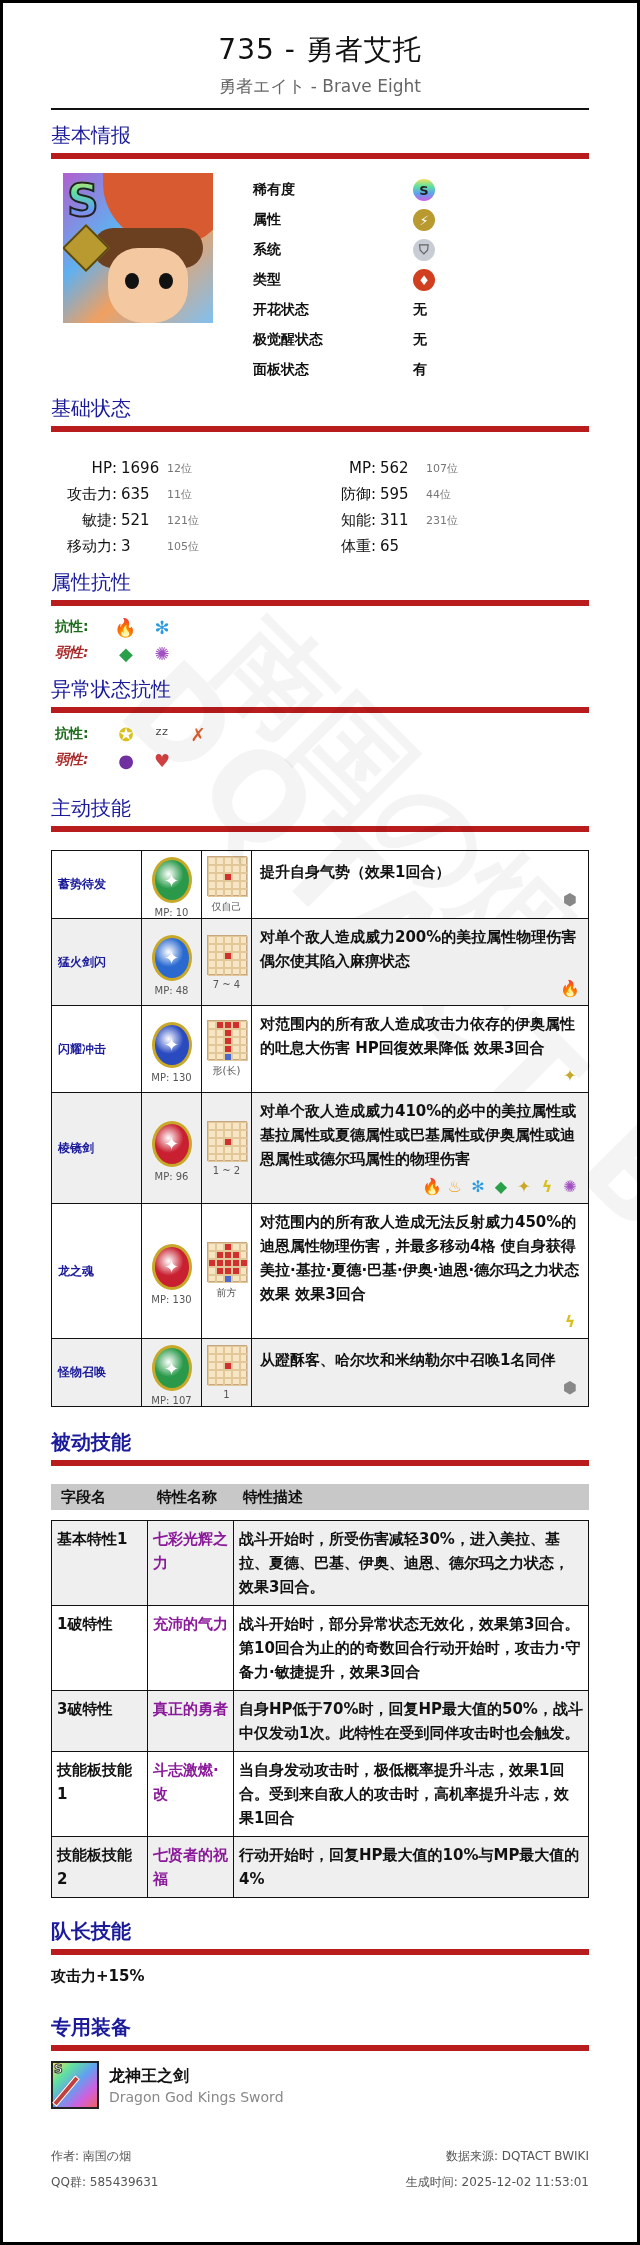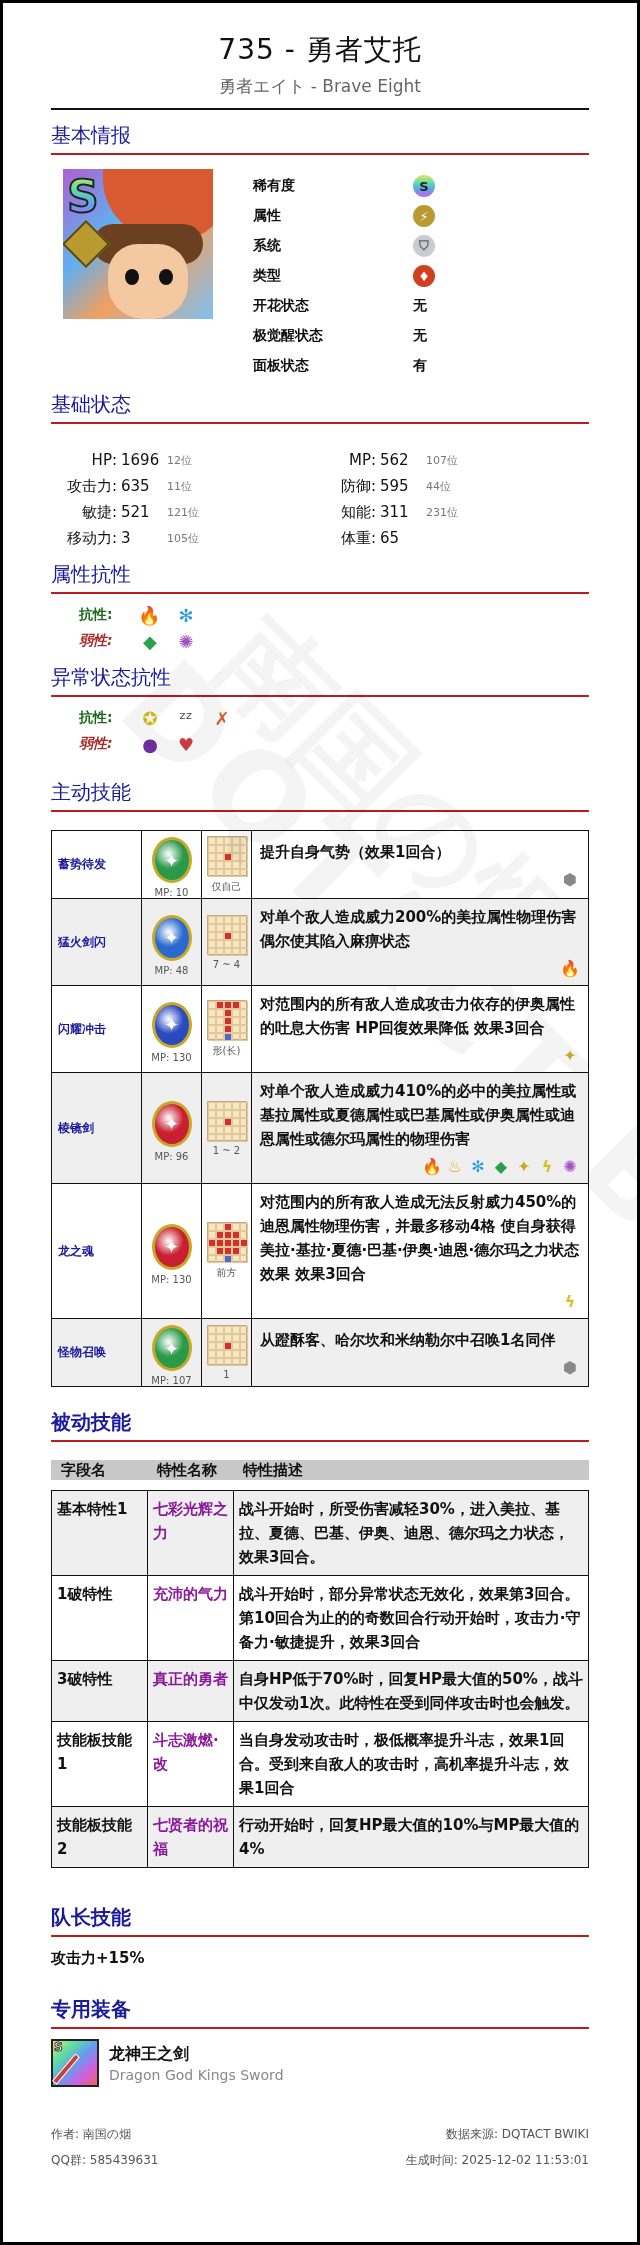--- a/index.html
+++ b/index.html
@@ -12,21 +12,21 @@
   .watermark { position: absolute; pointer-events: none; color: rgba(0,0,0,0.045); font-weight: bold;
     transform: rotate(45deg); font-family: "DejaVu Sans", sans-serif; white-space: nowrap; }
   .wm1 { font-size: 110px; left: 170px; top: 720px; }
   .wm2 { font-size: 120px; left: -20px; top: 1000px; letter-spacing: 10px; }
 
   .title-block { text-align: center; padding-top: 28px; }
   .main-title { font-family: "DejaVu Sans", sans-serif; font-size: 28px; font-weight: normal; letter-spacing: 1px; }
   .sub-title { font-size: 17px; color: #666; margin-top: 6px; }
   .hr { border-top: 2px solid #111; margin-top: 10px; }
 
-  .section-title { color: #1a1a9a; font-size: 20px; margin-top: 12px; padding-bottom: 4px; border-bottom: 2px solid #b91c1c; }
+  .section-title { color: #1a1a9a; font-size: 20px; margin-top: 12px; padding-bottom: 4px; border-bottom: 6px solid #b91c1c; }
   .section-title.bold { font-weight: bold; }
 
   
   .basic { display: flex; margin-top: 14px; height: 210px; }
   .portrait { width: 150px; height: 150px; margin-left: 12px; position: relative; overflow: hidden;
     background: linear-gradient(135deg, #b060d0 0%, #60b0f0 35%, #f0a060 60%, #80c0f0 100%); }
   .portrait .hat { position: absolute; left: 40px; top: 0; width: 120px; height: 70px; background: #d85a30; border-radius: 0 0 40px 60px; }
   .portrait .hair { position: absolute; left: 30px; top: 55px; width: 110px; height: 40px; background: #6a4020; border-radius: 20px; }
   .portrait .face { position: absolute; left: 45px; top: 75px; width: 80px; height: 75px; background: #f4c8a0; border-radius: 30px 30px 35px 35px; }
   .portrait .eye { position: absolute; top: 100px; width: 14px; height: 16px; background: #111; border-radius: 50%; }
@@ -45,21 +45,21 @@
   .stats { margin-top: 23px; }
   .stat-row { display: flex; height: 26px; align-items: center; font-family: "DejaVu Sans", sans-serif; }
   .stat { display: flex; align-items: center; width: 316px; }
   .stat-label { width: 66px; text-align: right; font-size: 15px; }
   .stat-val { width: 40px; margin-left: 4px; font-size: 15px; }
   .stat-rank { font-size: 11px; color: #777; margin-left: 6px; }
   .stat.right .stat-label { width: 56px; }
   .stat.right { margin-left: 0; }
 
   
-  .res-row { display: flex; align-items: center; height: 26px; margin-left: 28px; }
+  .res-row { display: flex; align-items: center; height: 26px; margin-left: 4px; }
   .res-label { font-size: 14px; font-weight: bold; width: 60px; }
   .res-label.good { color: #1a6a1a; }
   .res-label.bad { color: #a82a2a; font-style: italic; }
   .res-icon { width: 22px; height: 22px; margin-right: 14px; display: inline-flex; align-items: center; justify-content: center; font-size: 18px; }
 
   
   table.skills { width: 100%; border-collapse: collapse; margin-top: 18px; }
   table.skills td { border: 1px solid #111; vertical-align: middle; }
   table.skills tr:nth-child(even) td { background: #efefef; }
   .sk-name { width: 90px; color: #1a1a9a; font-weight: bold; font-size: 12px; padding-left: 6px; margin-left: 27px; }
@@ -70,21 +70,21 @@
   .grid5 { display: grid; grid-template-columns: repeat(5, 8px); grid-template-rows: repeat(5, 8px); gap: 0; width: 40px; height: 40px; margin: 0 auto; border: 1px solid #c8a880; background: #f7e6c4; }
   .grid5 span { border: 0.5px solid #e2c898; }
   .grid5 span.on { background: #d03030; }
   .grid5 span.self { background: #4a6ad0; }
   .range-label { font-size: 10px; color: #555; margin-top: 4px; display: block; }
   .sk-desc { padding: 6px 8px; font-size: 15px; font-weight: bold; line-height: 24px; position: relative; }
   .sk-elems { text-align: right; margin-top: 4px; height: 22px; }
   .sk-elems span { display: inline-block; width: 20px; height: 20px; margin-left: 3px; font-size: 16px; line-height: 20px; text-align: center; }
 
   
-  .pass-header { display: flex; background: #c8c8c8; margin-top: 18px; height: 20px; align-items: center; font-size: 15px; font-weight: bold; }
+  .pass-header { display: flex; background: #c8c8c8; margin-top: 18px; height: 26px; align-items: center; font-size: 15px; font-weight: bold; }
   .pass-header span { padding-left: 10px; }
   table.passive { width: 100%; border-collapse: collapse; margin-top: 10px; }
   table.passive td { border: 1px solid #111; vertical-align: top; padding: 6px 5px; font-size: 15px; font-weight: bold; line-height: 24px; }
   table.passive tr:nth-child(odd) td { background: #efefef; }
   table.passive tr:nth-child(even) td { background: #fff; }
   .p-field { width: 96px; }
   .p-name { width: 86px; color: #8a1a9a; }
   .p-desc { }
 
   .leader { margin-top: 12px; font-size: 15px; font-weight: bold; }
@@ -518,21 +518,21 @@
           <td class="p-desc">当自身发动攻击时，极低概率提升斗志，效果1回合。受到来自敌人的攻击时，高机率提升斗志，效果1回合</td>
         </tr>
         <tr>
           <td class="p-field">技能板技能2</td>
           <td class="p-name">七贤者的祝福</td>
           <td class="p-desc">行动开始时，回复HP最大值的10%与MP最大值的4%</td>
         </tr>
       </tbody>
     </table>
 
-  <div class="section-title bold" style="margin-top:36px">队长技能</div>
+  <div class="section-title bold" style="margin-top:20px">队长技能</div>
   <div class="leader">攻击力+15%</div>
 
   <div class="section-title bold" style="margin-top:28px">专用装备</div>
   <div class="equip">
     <div class="equip-icon">
       <span class="s">S</span>
       <div class="blade"></div>
     </div>
     <div class="equip-text">
       <div class="equip-name">龙神王之剑</div>

